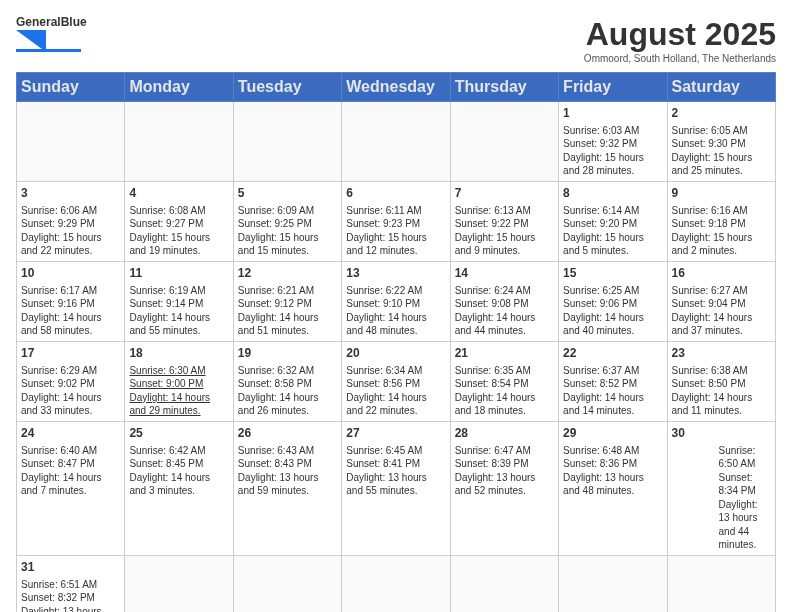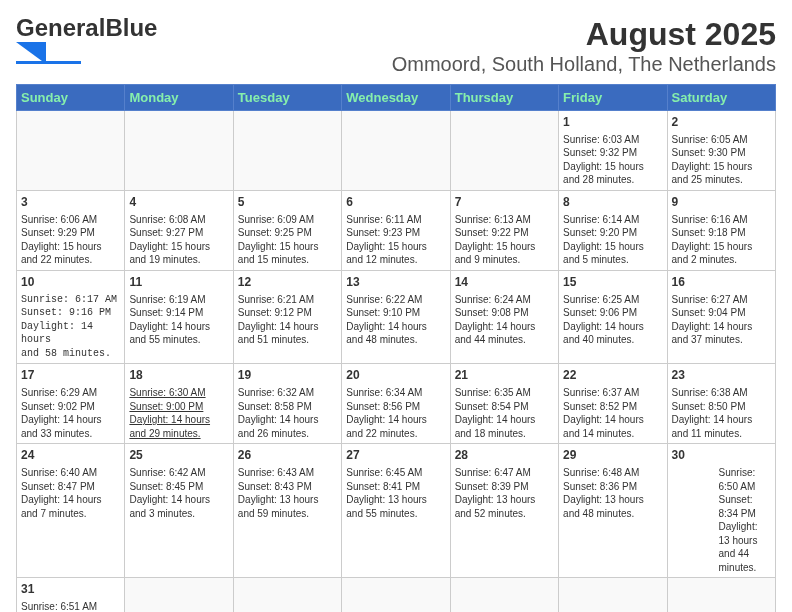--- a/index.html
+++ b/index.html
@@ -15,49 +15,49 @@
       align-items: flex-start;
       justify-content: space-between;
       margin-bottom: 8px;
     }
     .logo {
       display: flex;
       flex-direction: column;
       align-items: flex-start;
     }
     .logo-text {
-      font-size: 24px;
+      font-size: 12px;
       font-weight: bold;
       color: #333;
       line-height: 1;
     }
     .title-block {
       text-align: right;
     }
     .title-block h1 {
       font-size: 32px;
       font-weight: bold;
       color: #333;
     }
     .title-block h2 {
-      font-size: 20px;
+      font-size: 10px;
       font-weight: normal;
       color: #555;
     }
     .calendar {
       width: 100%;
       border-collapse: collapse;
       font-size: 11px;
     }
     .calendar thead tr th {
       background: #3a6bbf;
-      color: #86efac;
+      color: #e5e5e5;
       padding: 5px 4px;
       text-align: left;
-      font-size: 13px;
+      font-size: 16px;
       font-weight: bold;
       border: 1px solid #5580cc;
     }
     .calendar tbody tr td {
       border: 1px solid #ccc;
       vertical-align: top;
       padding: 3px 4px;
       width: calc(100% / 7);
       height: 80px;
       color: #333;
@@ -183,21 +183,21 @@
           <div class="day-num">9</div>
           <div class="day-info" style="white-space: pre-line;">Sunrise: 6:16 AM
 Sunset: 9:18 PM
 Daylight: 15 hours
 and 2 minutes.</div>
         </td>
       </tr>
       <tr>
         <td>
           <div class="day-num">10</div>
-          <div class="day-info" style="white-space: pre-line; font-family: Liberation Mono, monospace;">Sunrise: 6:17 AM
+          <div class="day-info" style="white-space: pre-line;">Sunrise: 6:17 AM
 Sunset: 9:16 PM
 Daylight: 14 hours
 and 58 minutes.</div>
         </td>
         <td>
           <div class="day-num">11</div>
           <div class="day-info" style="white-space: pre-line;">Sunrise: 6:19 AM
 Sunset: 9:14 PM
 Daylight: 14 hours
 and 55 minutes.</div>

